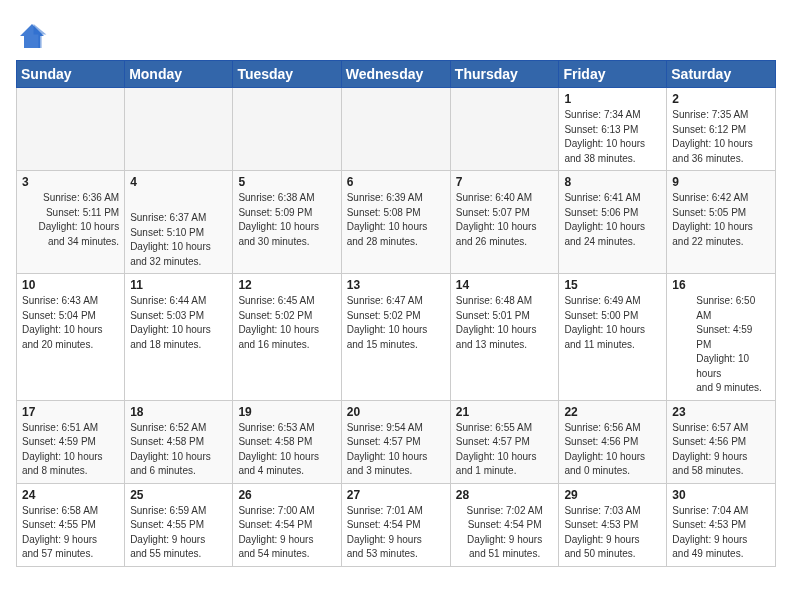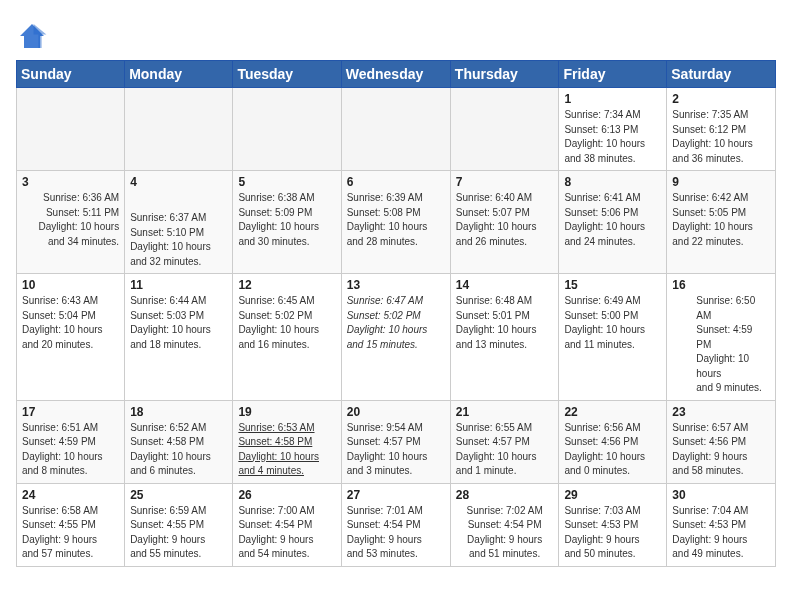--- a/index.html
+++ b/index.html
@@ -210,21 +210,21 @@
         </td>
         <td>
           <span class="day-num">12</span>
           <div class="day-info" style="white-space: pre-line;">Sunrise: 6:45 AM
 Sunset: 5:02 PM
 Daylight: 10 hours
 and 16 minutes.</div>
         </td>
         <td>
           <span class="day-num">13</span>
-          <div class="day-info" style="white-space: pre-line; font-style: italic;">Sunrise: 6:47 AM
+          <div class="day-info" style="white-space: pre-line;">Sunrise: 6:47 AM
 Sunset: 5:02 PM
 Daylight: 10 hours
 and 15 minutes.</div>
         </td>
         <td>
           <span class="day-num">14</span>
           <div class="day-info" style="white-space: pre-line;">Sunrise: 6:48 AM
 Sunset: 5:01 PM
 Daylight: 10 hours
 and 13 minutes.</div>
@@ -254,21 +254,21 @@
         </td>
         <td>
           <span class="day-num">18</span>
           <div class="day-info" style="white-space: pre-line;">Sunrise: 6:52 AM
 Sunset: 4:58 PM
 Daylight: 10 hours
 and 6 minutes.</div>
         </td>
         <td>
           <span class="day-num">19</span>
-          <div class="day-info" style="white-space: pre-line; text-decoration: underline;">Sunrise: 6:53 AM
+          <div class="day-info" style="white-space: pre-line;">Sunrise: 6:53 AM
 Sunset: 4:58 PM
 Daylight: 10 hours
 and 4 minutes.</div>
         </td>
         <td>
           <span class="day-num">20</span>
           <div class="day-info" style="white-space: pre-line;">Sunrise: 9:54 AM
 Sunset: 4:57 PM
 Daylight: 10 hours
 and 3 minutes.</div>

